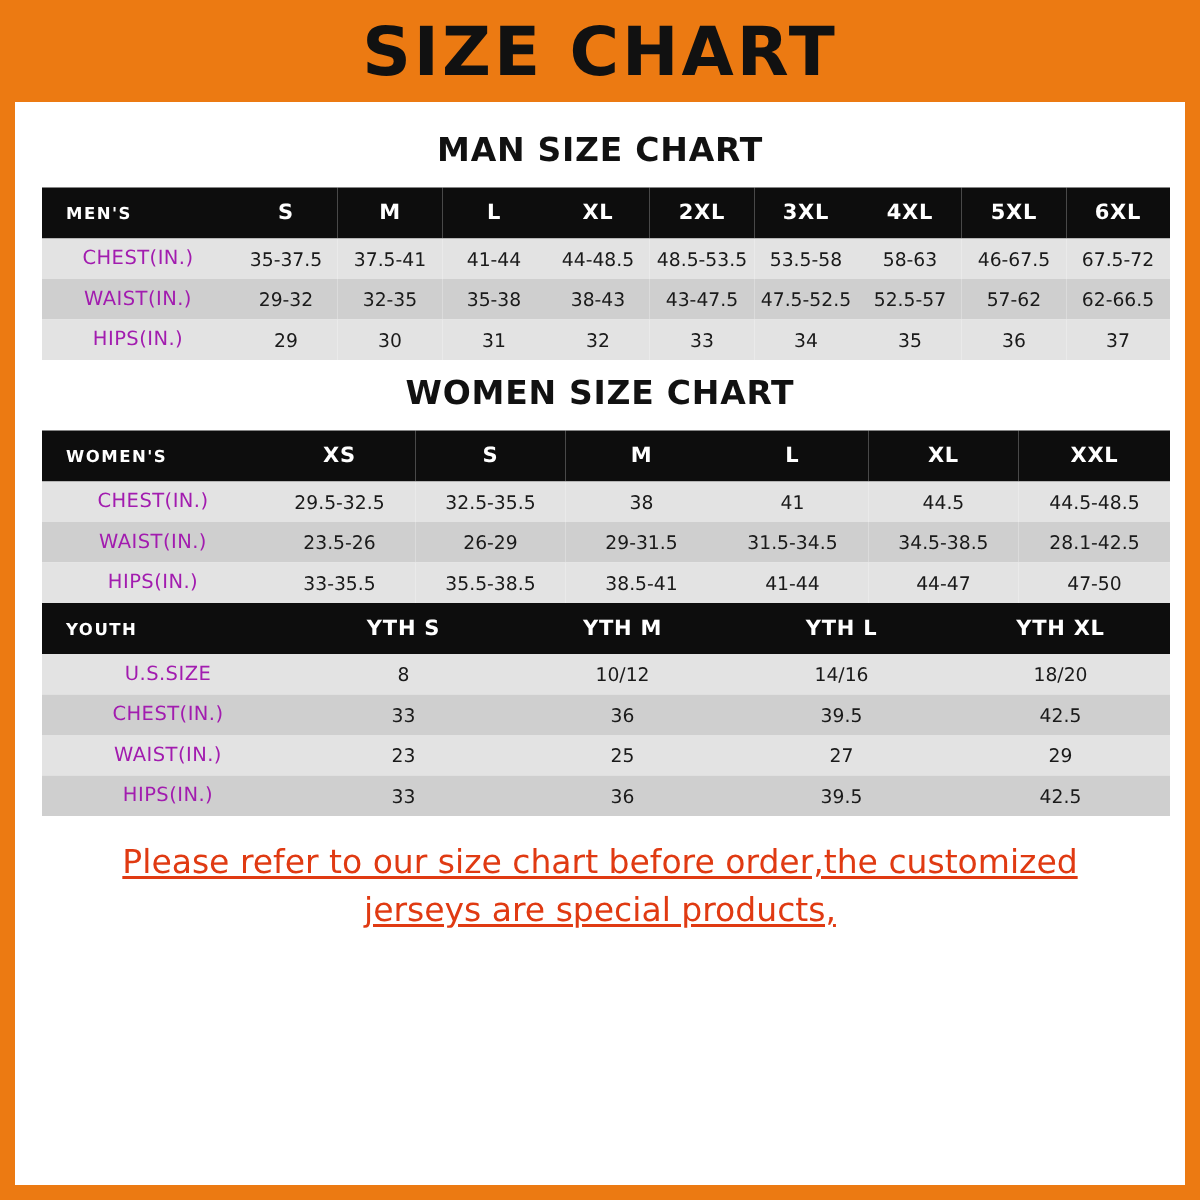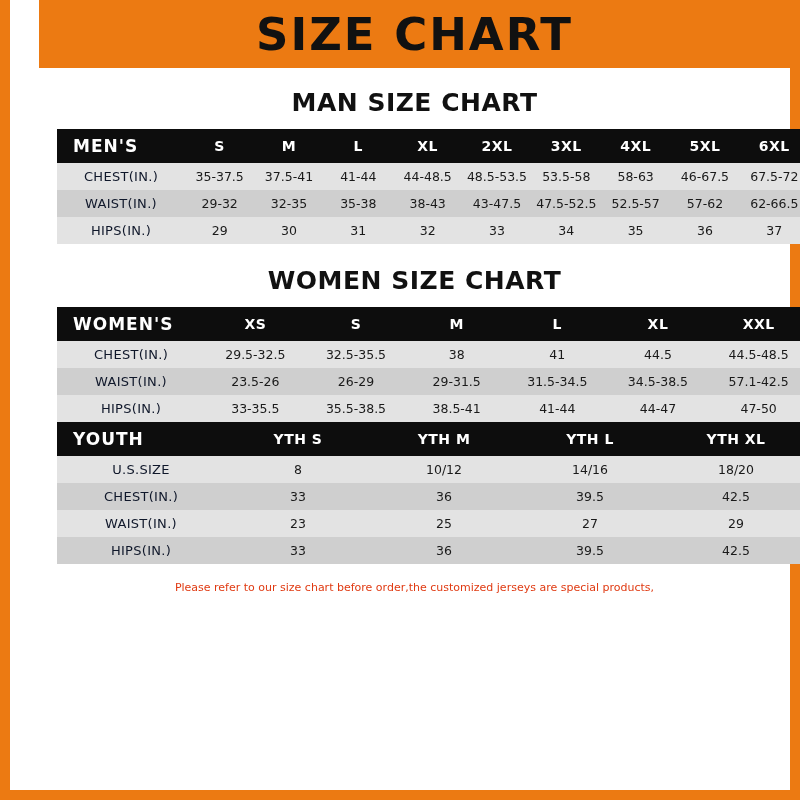--- a/index.html
+++ b/index.html
@@ -15,21 +15,20 @@
   }
   .page {
     width: 800px;
     height: 800px;
     position: relative;
     background: #ffffff;
     box-sizing: border-box;
     border-left: 10px solid #ec7a12;
     border-right: 10px solid #ec7a12;
     border-bottom: 10px solid #ec7a12;
-    padding-left: 29px;
   }
   .banner {
     background: #ec7a12;
     height: 68px;
     display: flex;
     align-items: center;
     justify-content: center;
     margin: -0px -0px 0 -0px;
   }
   .banner-title {
@@ -40,26 +39,26 @@
     color: #111111;
     line-height: 1;
   }
   .content {
     padding: 0 18px;
   }
   .section-title {
     text-align: center;
     font-family: "DejaVu Sans", sans-serif;
     font-weight: bold;
-    font-size: 25px;
+    font-size: 22px;
     color: #111111;
     letter-spacing: 0.5px;
   }
   .t-man { margin-top: 20px; margin-bottom: 12px; }
-  .t-women { margin-top: 22px; margin-bottom: 12px; }
+  .t-women { margin-top: 10px; margin-bottom: 12px; }
   .t-youth { margin-top: 26px; margin-bottom: 12px; }
 
   table.size-table {
     border-collapse: collapse;
     width: 752px;
     margin: 0 auto;
     table-layout: fixed;
   }
   table.size-table th,
   table.size-table td {
@@ -74,45 +73,46 @@
     background: #0d0d0d;
     color: #ffffff;
     font-weight: bold;
     font-size: 14px;
     height: 34px;
     letter-spacing: 0.5px;
   }
   table.size-table thead th.rowlabel {
     text-align: left;
     padding-left: 16px;
-    font-size: 17px;
+    font-size: 11px;
     letter-spacing: 1px;
   }
   table.size-table tbody tr.light td { background: #e3e3e3; }
   table.size-table tbody tr.dark td { background: #cfcfcf; }
   table.size-table tbody td.rowlabel {
     text-align: center;
     font-size: 13px;
-    color: #0f172a;
+    color: #a21caf;
     letter-spacing: 0.3px;
   }
 
   
   .men-table col.c0 { width: 128px; }
   .women-table col.c0 { width: 148px; }
   .youth-table col.c0 { width: 168px; }
 
   .footer-note {
     margin-top: 16px;
     padding: 0 14px;
     text-align: center;
     color: #e03a12;
-    font-size: 11px;
+    font-size: 22px;
     line-height: 1.45;
     font-family: "DejaVu Sans", sans-serif;
+    text-decoration: underline;
   }
 </style>
 </head>
 <body>
 
 <div class="page">
 
   <div class="banner">
     <div class="banner-title">SIZE CHART</div>
   </div>
@@ -219,21 +219,21 @@
           <td>44.5</td>
           <td>44.5-48.5</td>
         </tr>
         <tr class="dark">
           <td class="rowlabel">WAIST(IN.)</td>
           <td>23.5-26</td>
           <td>26-29</td>
           <td>29-31.5</td>
           <td>31.5-34.5</td>
           <td>34.5-38.5</td>
-          <td>57.1-42.5</td>
+          <td>28.1-42.5</td>
         </tr>
         <tr class="light">
           <td class="rowlabel">HIPS(IN.)</td>
           <td>33-35.5</td>
           <td>35.5-38.5</td>
           <td>38.5-41</td>
           <td>41-44</td>
           <td>44-47</td>
           <td>47-50</td>
         </tr>

